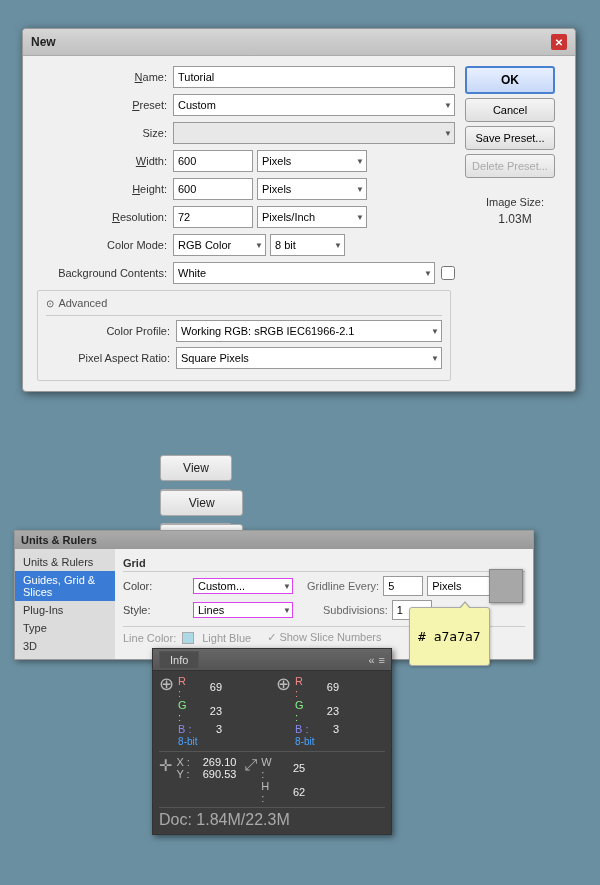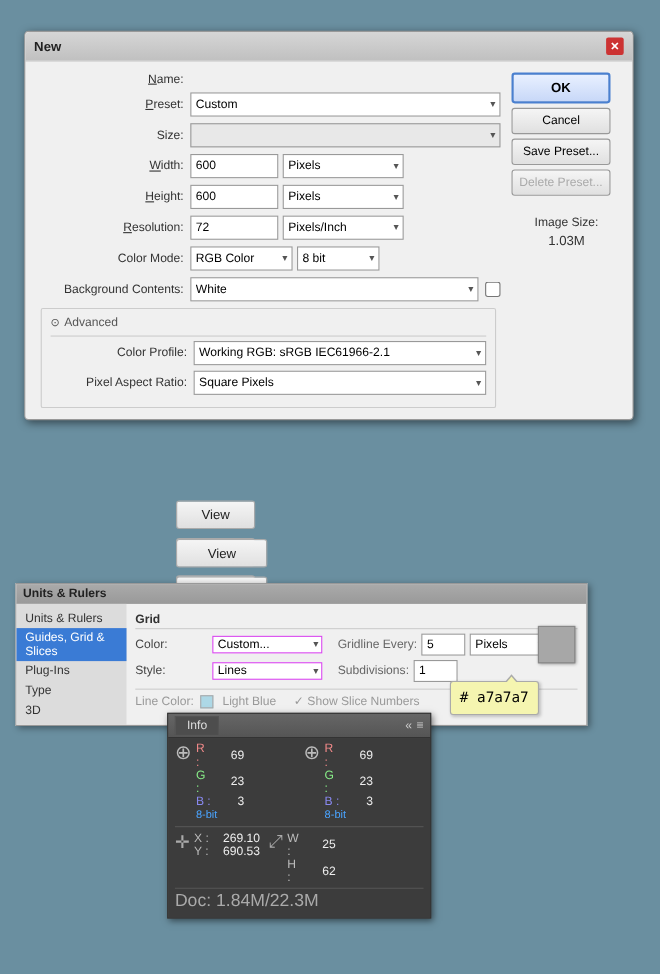--- a/index.html
+++ b/index.html
@@ -409,20 +409,21 @@
 <div class="dialog-new">
   <div class="dialog-titlebar">
     <span class="dialog-title">New</span>
     <div class="dialog-close-btn">✕</div>
   </div>
   <div class="dialog-body">
     <div class="dialog-left">
 
       <div class="form-row">
         <label class="form-label"><u>N</u>ame:</label>
+        <input type="text" class="form-input" value="Tutorial" style="">
       </div>
 
       <div class="form-row">
         <label class="form-label"><u>P</u>reset:</label>
         <div class="form-select-wrap">
           <select class="form-select">
             <option>Custom</option>
           </select>
           <span class="select-arrow">▼</span>
         </div>
@@ -589,28 +590,28 @@
         </div>
       </div>
       <div class="prefs-row">
         <span class="prefs-label">Style:</span>
         <div class="prefs-select-wrap">
           <select class="prefs-select">
             <option>Lines</option>
           </select>
           <span class="select-arrow" style="right:2px;top:50%;transform:translateY(-50%);font-size:8px;position:absolute;pointer-events:none;">▼</span>
         </div>
-        <span style="margin-left: 14px; color: #666; font-size: 11px;">Subdivisions:</span>
+        <span style="margin-left: 30px; color: #666; font-size: 11px;">Subdivisions:</span>
         <input type="text" class="prefs-input-num" value="1" style="margin-left: 4px;">
       </div>
 
       <div style="position: absolute; right: 10px; top: 20px;">
         <div style="width: 34px; height: 34px; background: #a7a7a7; border: 1px solid #888; box-shadow: 1px 1px 3px rgba(0,0,0,0.4);"></div>
 
-        <div style="position: absolute; left: -80px; top: 50px; background: #f5f5b0; border: 1px solid #aaa; border-radius: 3px; padding: 7px 8px; font-size: 13px; font-family: monospace; white-space: nowrap; box-shadow: 1px 1px 3px rgba(0,0,0,0.2);">
+        <div style="position: absolute; left: -80px; top: 38px; background: #f5f5b0; border: 1px solid #aaa; border-radius: 3px; padding: 21px 8px; font-size: 13px; font-family: monospace; white-space: nowrap; box-shadow: 1px 1px 3px rgba(0,0,0,0.2);">
           <span># a7a7a7</span>
           
           <div style="position: absolute; top: -7px; right: 18px; width: 0; height: 0; border-left: 6px solid transparent; border-right: 6px solid transparent; border-bottom: 7px solid #aaa;"></div>
           <div style="position: absolute; top: -5px; right: 19px; width: 0; height: 0; border-left: 5px solid transparent; border-right: 5px solid transparent; border-bottom: 6px solid #f5f5b0;"></div>
         </div>
       </div>
 
       <hr class="divider-line" style="margin-top: 6px;">
       <div class="slices-row">
         <span style="color: #999; font-size: 11px;">Line Color:</span>

